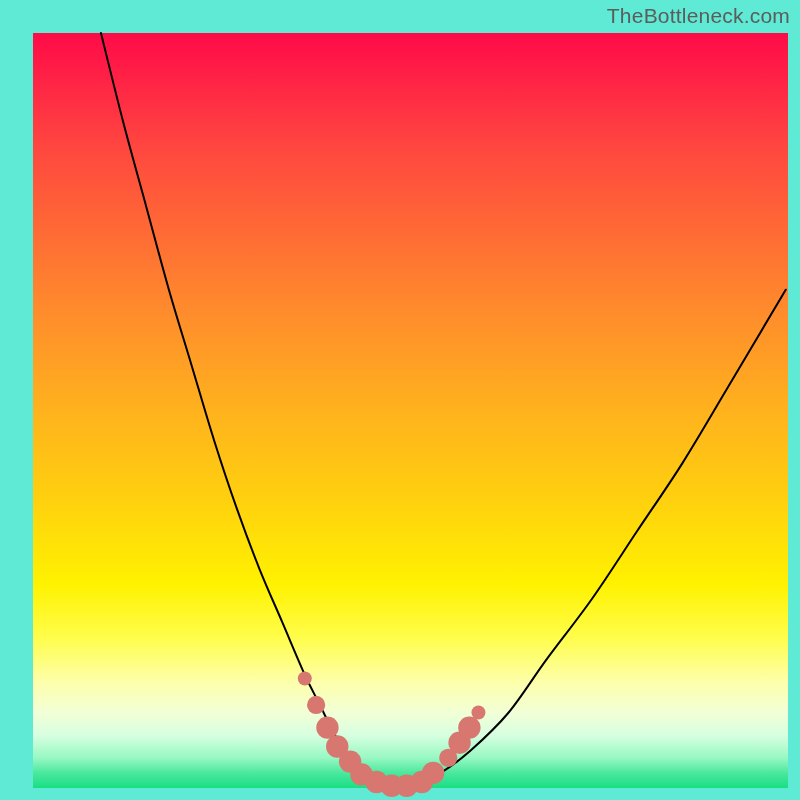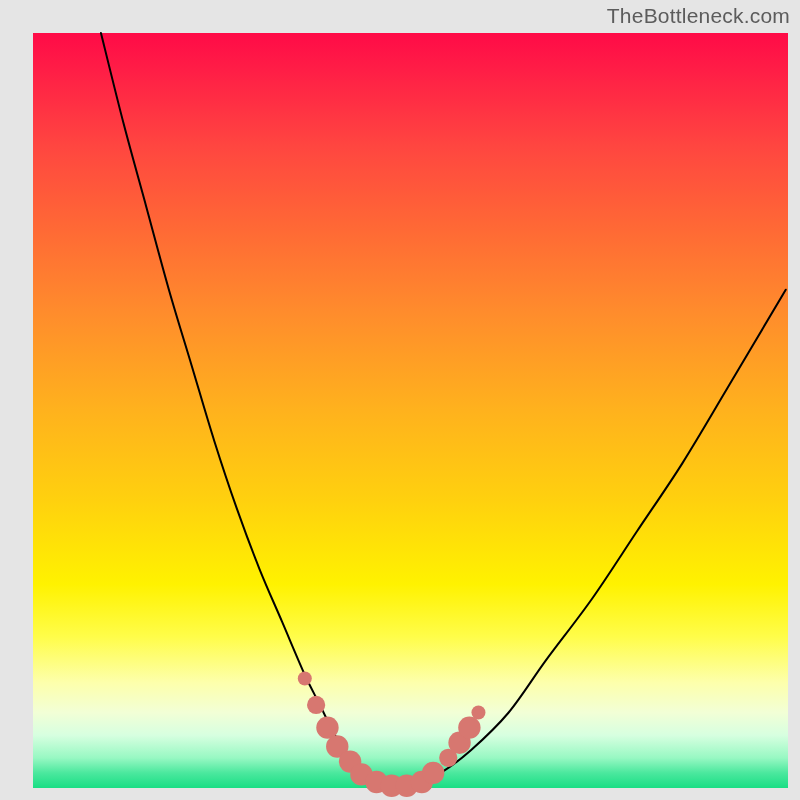--- a/index.html
+++ b/index.html
@@ -8,21 +8,21 @@
     width: 800px;
     height: 800px;
     overflow: hidden;
     background: #000;
     font-family: Arial, Helvetica, sans-serif;
   }
   .frame {
     position: relative;
     width: 800px;
     height: 800px;
-    background: #e5e5e5;
+    background: #5eead4;
   }
   .watermark {
     position: absolute;
     top: 4px;
     right: 10px;
     font-size: 21px;
     font-weight: 500;
     color: #5c5c5c;
     letter-spacing: 0.2px;
     z-index: 5;

